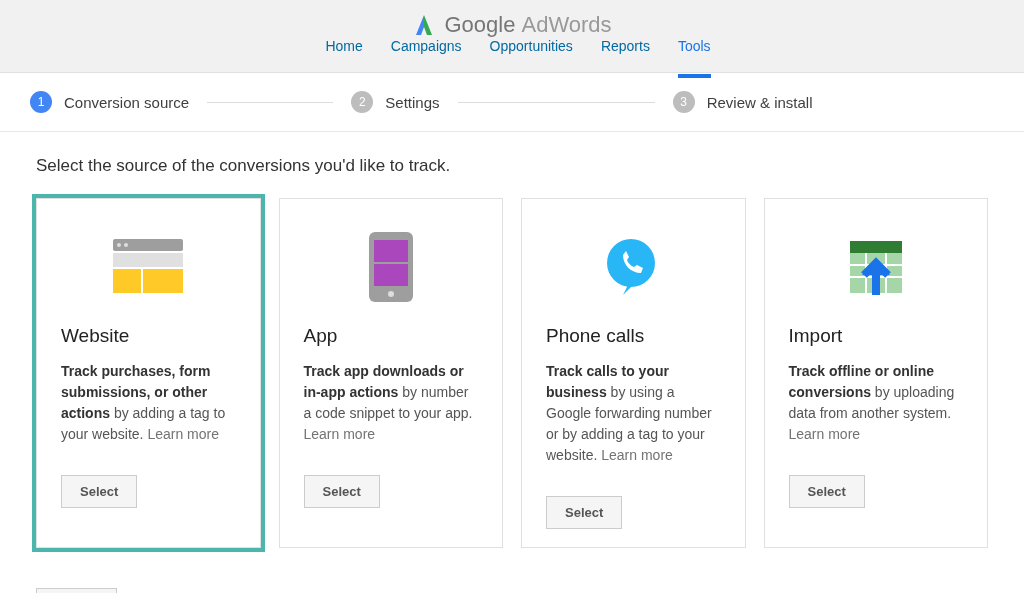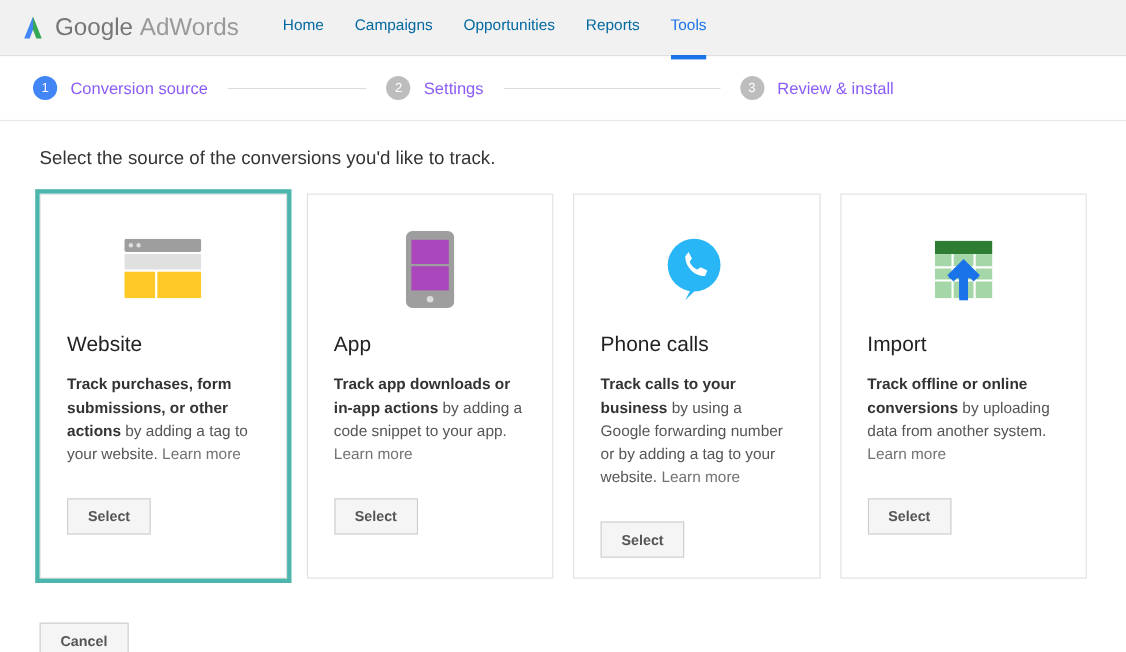--- a/index.html
+++ b/index.html
@@ -1,31 +1,31 @@
 <!DOCTYPE html>
 <html><head>
   <meta charset="utf-8">
   <style>
     * { margin: 0; padding: 0; box-sizing: border-box; }
     body { font-family: Arial, Helvetica, sans-serif; background: #fff; color: #333; }
-    .topbar { background: #f1f1f1; border-bottom: 1px solid #e0e0e0; padding: 12px 18px; display: flex; align-items: center; }
+    .topbar { background: #f1f1f1; border-bottom: 1px solid #e0e0e0; padding: 12px 18px; display: flex; align-items: center; flex-direction: column; }
     .logo { display: flex; align-items: center; cursor: pointer; }
     .logo svg { width: 24px; height: 24px; margin-right: 8px; }
     .brand { font-size: 22px; color: #767676; }
     .brand .g { color: #767676; }
     .brand .aw { color: #999; font-weight: 300; }
     .nav { display: flex; margin-left: 40px; }
     .nav-item { margin-right: 28px; font-size: 14px; color: #0369a1; cursor: pointer; padding-bottom: 6px; }
     .nav-item.active { color: #1a73e8; position: relative; }
     .nav-item.active::after { content: ""; position: absolute; left: 0; right: 0; bottom: -18px; height: 4px; background: #1a73e8; }
     .steps { display: flex; align-items: center; padding: 18px 30px; border-bottom: 1px solid #e8e8e8; }
     .step { display: flex; align-items: center; flex: 1; }
     .step-num { width: 22px; height: 22px; border-radius: 50%; background: #bdbdbd; color: #fff; font-size: 12px; display: flex; align-items: center; justify-content: center; margin-right: 12px; }
     .step.active .step-num { background: #4285f4; }
-    .step-label { font-size: 15px; color: #8b5cf6; }
+    .step-label { font-size: 15px; color: #404040; }
     .step-line { flex: 1; height: 1px; background: #ddd; margin: 0 18px; }
     .content { padding: 24px 36px 40px; }
     .prompt { font-size: 17px; color: #333; margin-bottom: 22px; }
     .cards { display: flex; gap: 18px; }
     .card { flex: 1; border: 1px solid #e0e0e0; padding: 28px 24px 18px; position: relative; cursor: default; }
     .card.highlight { outline: 4px solid #4db6ac; outline-offset: 0; }
     .card-icon { height: 80px; display: flex; align-items: center; justify-content: center; margin-bottom: 18px; }
     .card-title { font-size: 19px; color: #222; margin-bottom: 14px; }
     .card-desc { font-size: 14px; color: #555; line-height: 1.5; }
     .card-desc b { font-weight: bold; color: #333; }
@@ -100,21 +100,21 @@
       <div class="card-icon">
         <svg width="44" height="70" viewBox="0 0 44 70">
           <rect x="0" y="0" width="44" height="70" rx="6" fill="#9e9e9e"></rect>
           <rect x="5" y="8" width="34" height="22" fill="#ab47bc"></rect>
           <rect x="5" y="32" width="34" height="22" fill="#ab47bc"></rect>
           <circle cx="22" cy="62" r="3" fill="#ddd"></circle>
         </svg>
       </div>
       <div class="card-title">App</div>
       <div class="card-desc">
-        <b>Track app downloads or in-app actions</b><span> by adding a code snippet to your app. </span><span class="learn">Learn more</span>
+        <b>Track app downloads or in-app actions</b><span> by number a code snippet to your app. </span><span class="learn">Learn more</span>
       </div>
       <div class="card-footer">
         <button class="btn">Select</button>
       </div>
     </div>
 
     <div class="card">
       <div class="card-icon">
         <svg width="64" height="64" viewBox="0 0 64 64">
           <circle cx="30" cy="28" r="24" fill="#29b6f6"></circle>

